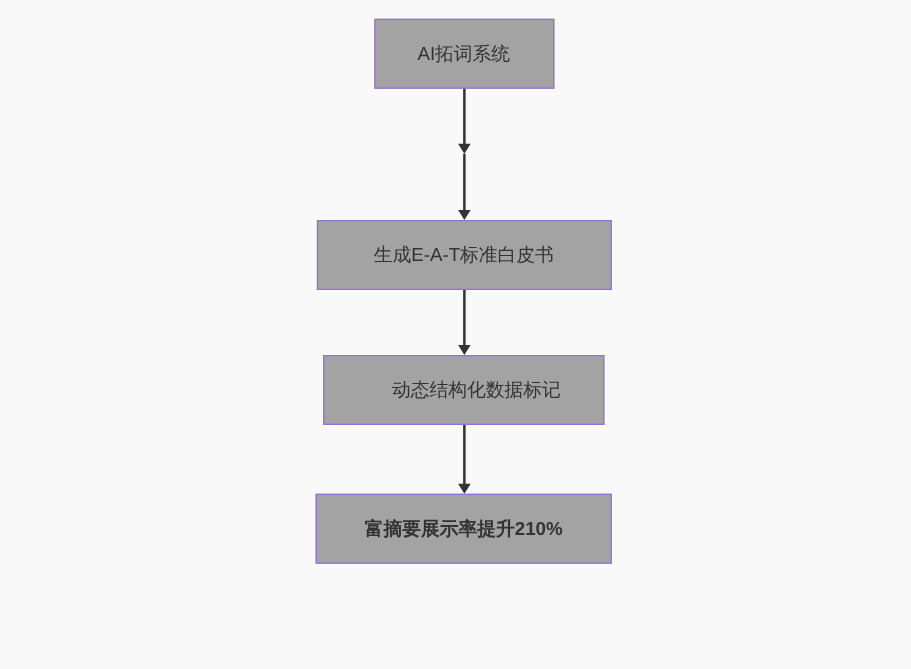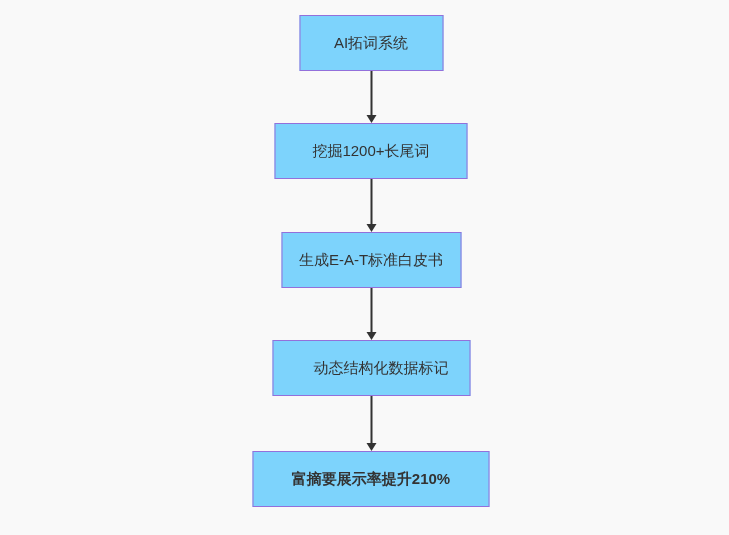--- a/index.html
+++ b/index.html
@@ -24,33 +24,33 @@
     top: 15px;
     left: 371px;
     transform: translateX(-50%);
     display: flex;
     flex-direction: column;
     align-items: center;
   }
   .node {
     box-sizing: border-box;
     height: 56px;
-    background: #7dd3fc;
+    background: #a3a3a3;
     border: 1px solid #9370DB;
     display: flex;
     align-items: center;
     justify-content: center;
     color: #333333;
     font-size: 15px;
     white-space: nowrap;
   }
   .node-1 { width: 144px; }
   .node-2 { width: 193px; }
-  .node-3 { width: 180px; }
-  .node-4 { width: 198px; padding-left: 20px; }
+  .node-3 { width: 236px; }
+  .node-4 { width: 225px; padding-left: 20px; }
   .node-5 { width: 237px; font-weight: bold; }
   .arrow {
     display: flex;
     flex-direction: column;
     align-items: center;
   }
   .arrow-1 { height: 52px; }
   .arrow-2 { height: 53px; }
   .arrow-3 { height: 52px; }
   .arrow-4 { height: 55px; }
@@ -76,23 +76,20 @@
 
     <div class="node node-1">
       <span>AI拓词系统</span>
     </div>
 
     <div class="arrow arrow-1">
       <div class="line"></div>
       <div class="head"></div>
     </div>
 
-    <div class="node node-2">
-      <span>挖掘1200+长尾词</span>
-    </div>
 
     <div class="arrow arrow-2">
       <div class="line"></div>
       <div class="head"></div>
     </div>
 
     <div class="node node-3">
       <span>生成E-A-T标准白皮书</span>
     </div>
 

